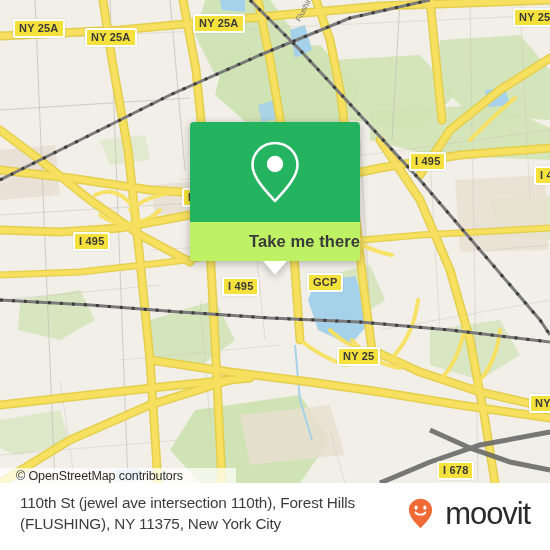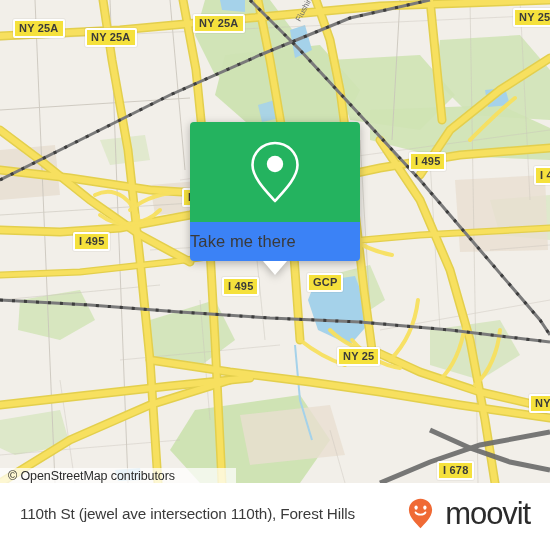--- a/index.html
+++ b/index.html
@@ -13,36 +13,36 @@
 
   
   #map{position:absolute;left:0;top:0;width:550px;height:483px;overflow:hidden;background:#f2efe9;}
   #map svg{display:block;width:550px;height:483px;}
 
   
   #attribution{
     position:absolute;left:0;top:468px;width:236px;height:15px;
     background:rgba(255,255,255,0.72);
     display:flex;align-items:center;
-    padding-left:8px;box-sizing:border-box;
+    padding-left:16px;box-sizing:border-box;
   }
   #attribution span{font-size:12.5px;color:#2b2b2b;letter-spacing:-0.1px;white-space:nowrap;}
 
   
   #popup{
     position:absolute;left:190px;top:122px;width:170px;
     filter:drop-shadow(0 2px 4px rgba(0,0,0,0.28));
   }
   #popup-head{
     background:#24b35f;height:100px;border-radius:4px 4px 0 0;
     display:flex;align-items:center;justify-content:center;
   }
   #popup-body{
-    background:#3b82f6;height:39px;border-radius:0 0 4px 4px;
-    display:flex;align-items:center;justify-content:flex-start;
+    background:#bef264;height:39px;border-radius:0 0 4px 4px;
+    display:flex;align-items:center;justify-content:flex-end;font-weight:bold;
   }
   #popup-body span{font-size:16.5px;color:#3a3a3a;letter-spacing:0.1px;}
   #popup-tail{
     position:absolute;left:50%;top:139px;margin-left:-12px;
     width:0;height:0;
     border-left:12px solid transparent;border-right:12px solid transparent;
     border-top:14px solid #ffffff;
   }
 
   
@@ -233,20 +233,21 @@
     </div>
     <div id="popup-body">
       <span>Take me there</span>
     </div>
     <div id="popup-tail"></div>
   </div>
 
   <div id="footer">
     <div id="caption">
       <div>110th St (jewel ave intersection 110th), Forest Hills</div>
+      <div>(FLUSHING), NY 11375, New York City</div>
     </div>
     <div id="logo">
       <svg id="logo-mark" viewBox="0 0 25 31">
         <path d="M12.5 0.8 C6 0.8 0.9 5.8 0.9 12 C0.9 19.6 9.2 26.5 12.5 30.2 C15.8 26.5 24.1 19.6 24.1 12 C24.1 5.8 19 0.8 12.5 0.8 Z" fill="#f06a35"></path>
         <ellipse cx="8.1" cy="9.6" rx="1.65" ry="2.1" fill="#ffffff"></ellipse>
         <ellipse cx="16.9" cy="9.6" rx="1.65" ry="2.1" fill="#ffffff"></ellipse>
         <path d="M7.6 14.4 C9.4 17.4 15.6 17.4 17.4 14.4" fill="none" stroke="#ffffff" stroke-width="1.9" stroke-linecap="round"></path>
       </svg>
       <span id="logo-text">moovit</span>
     </div>

